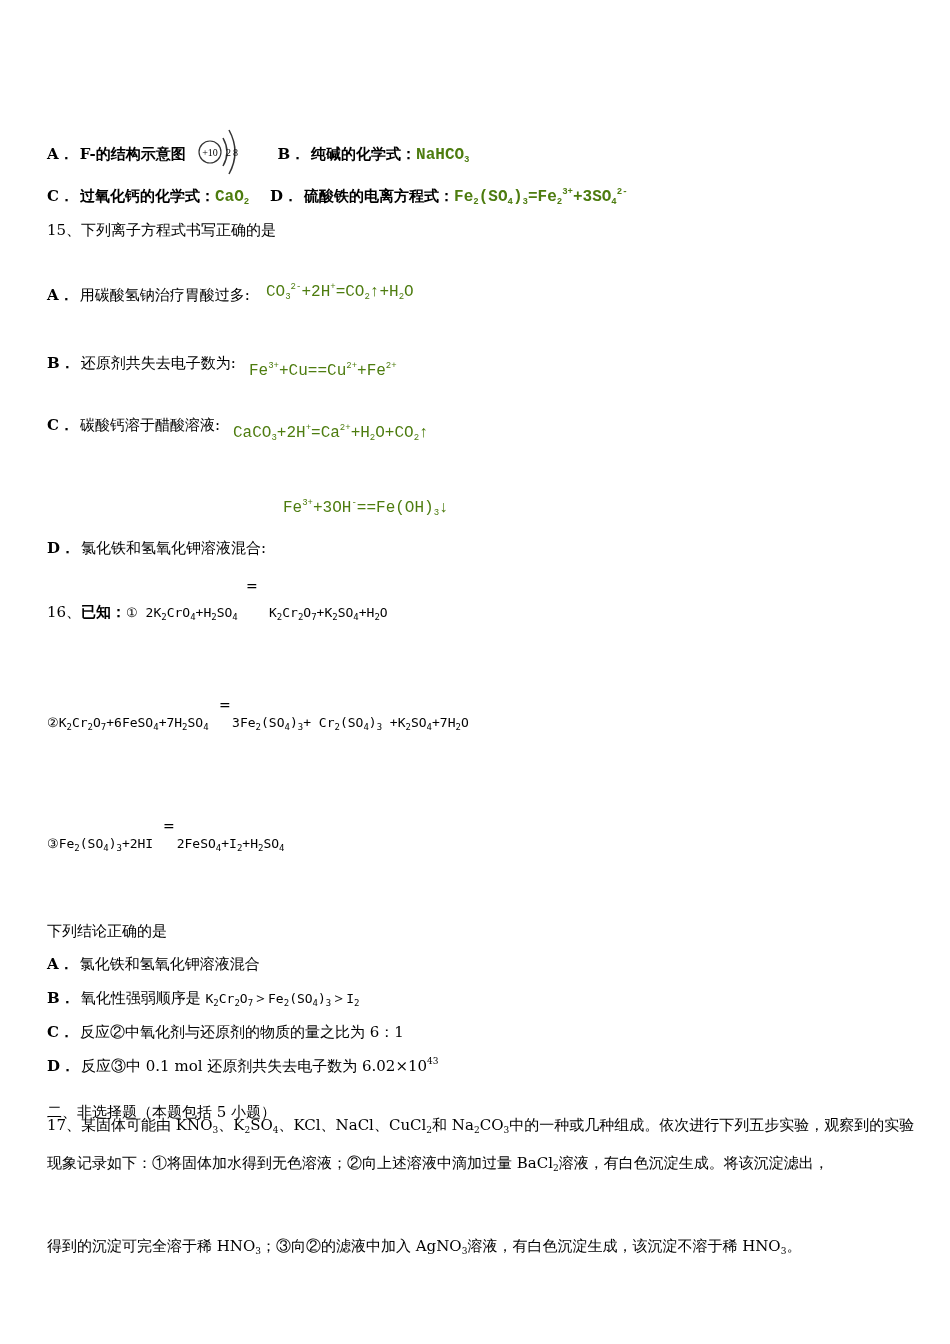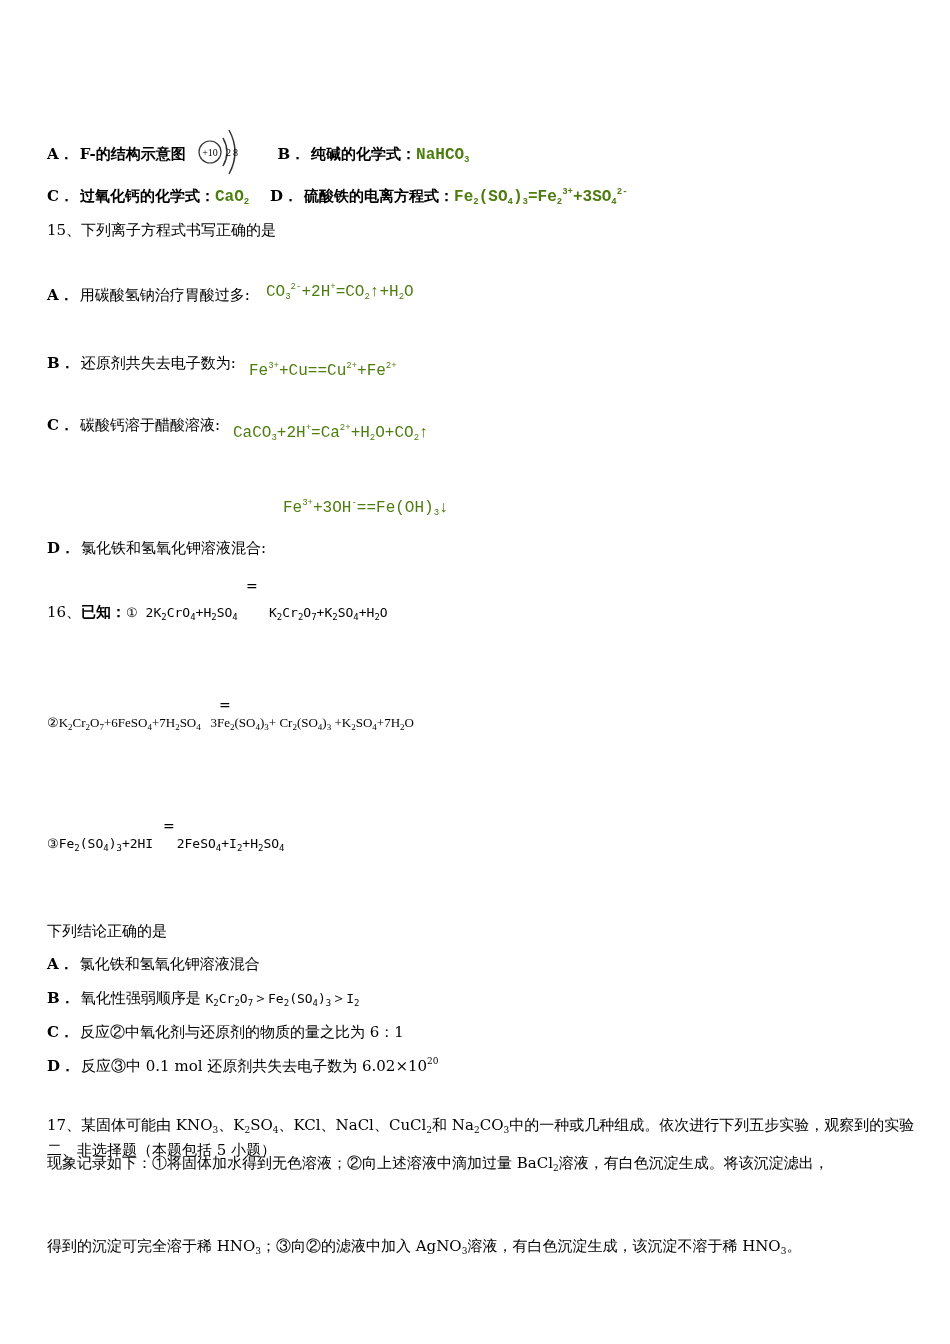--- a/index.html
+++ b/index.html
@@ -61,40 +61,40 @@
 <div class="line" style="top:502px;margin-top:36px;">
   <span class="opt">D．</span><span>氯化铁和氢氧化钾溶液混合:</span>
 </div>
 <div class="line eq" style="top:484px; left:283px;">Fe<sup>3+</sup>+3OH<sup>-</sup>==Fe(OH)<sub>3</sub>↓</div>
 
 <div class="line" style="top:602px;">
   <span>16、</span><span class="bold">已知：</span><span class="mono">① 2K<sub>2</sub>CrO<sub>4</sub>+H<sub>2</sub>SO<sub>4</sub>&nbsp;&nbsp;&nbsp;&nbsp;K<sub>2</sub>Cr<sub>2</sub>O<sub>7</sub>+K<sub>2</sub>SO<sub>4</sub>+H<sub>2</sub>O</span>
 </div>
 <div class="eqsign" style="top:578px; left:246px;">=</div>
 
-<div class="line mono" style="top:713px;font-family:Liberation Serif, serif;">②K<sub>2</sub>Cr<sub>2</sub>O<sub>7</sub>+6FeSO<sub>4</sub>+7H<sub>2</sub>SO<sub>4</sub>&nbsp;&nbsp;&nbsp;3Fe<sub>2</sub>(SO<sub>4</sub>)<sub>3</sub>+ Cr<sub>2</sub>(SO<sub>4</sub>)<sub>3</sub> +K<sub>2</sub>SO<sub>4</sub>+7H<sub>2</sub>O</div>
+<div class="line mono" style="top:713px;">②K<sub>2</sub>Cr<sub>2</sub>O<sub>7</sub>+6FeSO<sub>4</sub>+7H<sub>2</sub>SO<sub>4</sub>&nbsp;&nbsp;&nbsp;3Fe<sub>2</sub>(SO<sub>4</sub>)<sub>3</sub>+ Cr<sub>2</sub>(SO<sub>4</sub>)<sub>3</sub> +K<sub>2</sub>SO<sub>4</sub>+7H<sub>2</sub>O</div>
 <div class="eqsign" style="top:697px; left:219px;">=</div>
 
 <div class="line mono" style="top:834px;">③Fe<sub>2</sub>(SO<sub>4</sub>)<sub>3</sub>+2HI&nbsp;&nbsp;&nbsp;2FeSO<sub>4</sub>+I<sub>2</sub>+H<sub>2</sub>SO<sub>4</sub></div>
 <div class="eqsign" style="top:818px; left:163px;">=</div>
 
 <div class="line" style="top:921px;">下列结论正确的是</div>
 
 <div class="line" style="top:954px;">
   <span class="opt">A．</span><span>氯化铁和氢氧化钾溶液混合</span>
 </div>
 <div class="line" style="top:988px;">
   <span class="opt">B．</span><span>氧化性强弱顺序是 <span class="mono">K<sub>2</sub>Cr<sub>2</sub>O<sub>7</sub></span>＞<span class="mono">Fe<sub>2</sub>(SO<sub>4</sub>)<sub>3</sub></span>＞<span class="mono">I<sub>2</sub></span></span>
 </div>
 <div class="line" style="top:1022px;">
   <span class="opt">C．</span><span>反应②中氧化剂与还原剂的物质的量之比为 6：1</span>
 </div>
 <div class="line" style="top:1056px;">
-  <span class="opt">D．</span><span>反应③中 0.1 mol 还原剂共失去电子数为 6.02×10<sup>20</sup></span>
+  <span class="opt">D．</span><span>反应③中 0.1 mol 还原剂共失去电子数为 6.02×10<sup>43</sup></span>
 </div>
 
-<div class="line" style="top:1140px;">二、非选择题（本题包括 5 小题）</div>
+<div class="line" style="top:1102px;">二、非选择题（本题包括 5 小题）</div>
 
 <div class="line" style="top:1115px;">
   <span>17、</span>某固体可能由 KNO<sub>3</sub>、K<sub>2</sub>SO<sub>4</sub>、KCl、NaCl、CuCl<sub>2</sub>和 Na<sub>2</sub>CO<sub>3</sub>中的一种或几种组成。依次进行下列五步实验，观察到的实验
 </div>
 <div class="line" style="top:1153px;text-align:right;">现象记录如下：①将固体加水得到无色溶液；②向上述溶液中滴加过量 BaCl<sub>2</sub>溶液，有白色沉淀生成。将该沉淀滤出，</div>
 <div class="line" style="top:1236px;">得到的沉淀可完全溶于稀 HNO<sub>3</sub>；③向②的滤液中加入 AgNO<sub>3</sub>溶液，有白色沉淀生成，该沉淀不溶于稀 HNO<sub>3</sub>。</div>
 
 </body></html>

